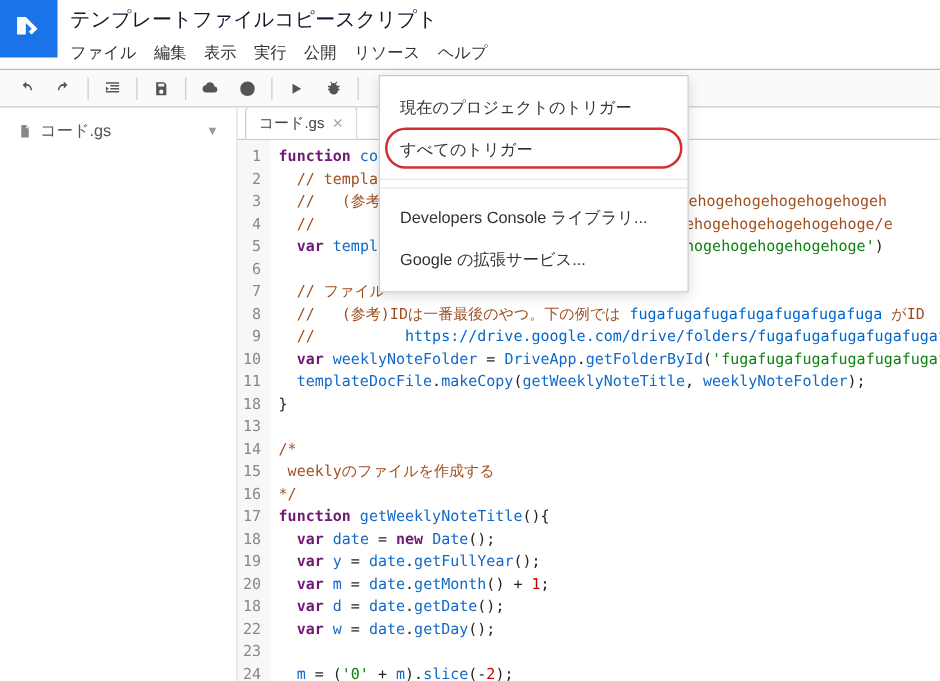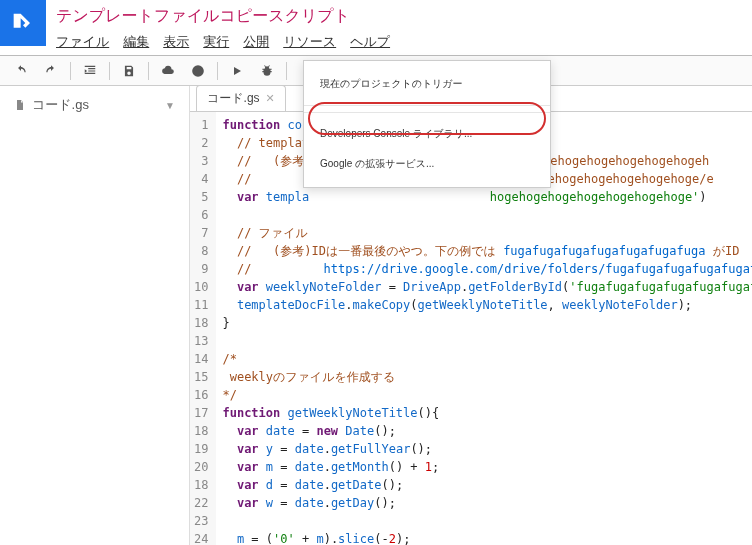--- a/index.html
+++ b/index.html
@@ -1,44 +1,44 @@
 <!DOCTYPE html>
 <html><head>
 <meta charset="utf-8">
 <style>
 * { margin:0; padding:0; box-sizing:border-box; }
 body { font-family:"Helvetica Neue","Hiragino Kaku Gothic ProN",sans-serif; font-size:13px; color:#222; background:#fff; width:752px; height:545px; overflow:hidden; }
 .header { display:flex; align-items:flex-start; border-bottom:1px solid #bbb; }
 .app-icon { width:46px; height:46px; background:#1a73e8; display:flex; align-items:center; justify-content:center; }
 .app-icon svg { width:28px; height:28px; }
 .title-area { flex:1; padding:6px 10px 4px; }
-.proj-title { font-size:16px; color:#be185d; }
+.proj-title { font-size:16px; color:#0f172a; }
 .menu-row { display:flex; gap:14px; padding-top:6px; font-size:13px; color:#333; }
-.menu-row .item { cursor:pointer;text-decoration:underline; }
+.menu-row .item { cursor:pointer; }
 .toolbar { display:flex; align-items:center; gap:8px; padding:4px 10px; border-bottom:1px solid #ccc; background:#fafafa; height:30px; }
 .tbtn { width:22px; height:22px; display:flex; align-items:center; justify-content:center; color:#555; cursor:pointer; }
 .tsep { width:1px; height:18px; background:#ccc; }
 .main-split { display:flex; height:calc(545px - 46px - 30px); }
 .sidebar { width:190px; border-right:1px solid #ddd; padding:6px 8px; }
 .file-row { display:flex; align-items:center; gap:6px; color:#555; padding:4px 6px; cursor:pointer; }
 .file-row .caret { margin-left:auto; color:#999; font-size:10px; }
 .editor { flex:1; display:flex; flex-direction:column; overflow:hidden; }
 .tabs { display:flex; align-items:flex-end; height:26px; padding:0 6px; border-bottom:1px solid #ccc; }
 .tab { display:flex; align-items:center; gap:6px; padding:4px 10px; border:1px solid #ccc; border-bottom:none; background:#fff; border-radius:4px 4px 0 0; font-size:12px; color:#444; }
 .tab .x { color:#aaa; cursor:pointer; font-size:11px; }
 .code-wrap { flex:1; display:flex; overflow:auto; font-family:Menlo,Consolas,monospace; font-size:12px; line-height:18px; background:#fff; }
 .gutter { text-align:right; padding:4px 8px 4px 4px; color:#888; background:#f7f7f7; user-select:none; }
 .code { padding:4px 6px; white-space:pre; color:#222; }
 .kw { color:#701a75; font-weight:bold; }
 .com { color:#a05020; }
 .str { color:#108010; }
 .idb { color:#1269c7; }
 .num { color:#c00; }
 .dropdown { position:absolute; left:303px; top:60px; width:248px; background:#fff; border:1px solid #ccc; box-shadow:0 3px 10px rgba(0,0,0,.15); padding:8px 0; z-index:10; }
-.dd-item { padding:8px 16px; font-size:10px; color:#333; cursor:pointer; }
+.dd-item { padding:8px 16px; font-size:13px; color:#333; cursor:pointer; }
 .dd-sep { height:1px; background:#e5e5e5; margin:6px 0; }
 .highlight-oval { position:absolute; left:308px; top:102px; width:238px; height:33px; border:2px solid #d32f2f; border-radius:18px; pointer-events:none; z-index:11; }
 </style>
 </head>
 <body>
 
 <div class="header">
   <div class="app-icon">
     <svg viewBox="0 0 24 24">
         <path fill="#fff" d="M4 4h6l8 8-4 4-2-2 2-2-4-4v8H4z"></path>
@@ -150,18 +150,19 @@
           <div>23</div>
           <div>24</div>
         </div>
       <div class="code" id="code"><div><span class="kw">function</span> <span class="idb">cop</span></div><div>  <span class="com">// templat</span></div><div>  <span class="com">//   (参考)</span><span class="com">                        1では、hogehogehogehogehogehogeh</span></div><div>  <span class="com">//</span>                                 <span class="com">/hogehogehogehogehogehogehoge/e</span></div><div>  <span class="kw">var</span> <span class="idb">templa</span>                         <span class="str">hogehogehogehogehogehogehoge'</span>)</div><div>&nbsp;</div><div>  <span class="com">// ファイル</span></div><div>  <span class="com">//   (参考)IDは一番最後のやつ。下の例では <span style="color:#0066cc">fugafugafugafugafugafugafuga</span> がID</span></div><div>  <span class="com">//          <span style="color:#0066cc">https://drive.google.com/drive/folders/fugafugafugafugafugafugafu</span></span></div><div>  <span class="kw">var</span> <span class="idb">weeklyNoteFolder</span> = <span class="idb">DriveApp</span>.<span class="idb">getFolderById</span>(<span class="str">'fugafugafugafugafugafugafuga'</span></div><div>  <span class="idb">templateDocFile</span>.<span class="idb">makeCopy</span>(<span class="idb">getWeeklyNoteTitle</span>, <span class="idb">weeklyNoteFolder</span>);</div><div>}</div><div>&nbsp;</div><div><span class="com">/*</span></div><div><span class="com"> weeklyのファイルを作成する</span></div><div><span class="com">*/</span></div><div><span class="kw">function</span> <span class="idb">getWeeklyNoteTitle</span>(){</div><div>  <span class="kw">var</span> <span class="idb">date</span> = <span class="kw">new</span> <span class="idb">Date</span>();</div><div>  <span class="kw">var</span> <span class="idb">y</span> = <span class="idb">date</span>.<span class="idb">getFullYear</span>();</div><div>  <span class="kw">var</span> <span class="idb">m</span> = <span class="idb">date</span>.<span class="idb">getMonth</span>() + <span class="num">1</span>;</div><div>  <span class="kw">var</span> <span class="idb">d</span> = <span class="idb">date</span>.<span class="idb">getDate</span>();</div><div>  <span class="kw">var</span> <span class="idb">w</span> = <span class="idb">date</span>.<span class="idb">getDay</span>();</div><div>&nbsp;</div><div>  <span class="idb">m</span> = (<span class="str">'0'</span> + <span class="idb">m</span>).<span class="idb">slice</span>(-<span class="num">2</span>);</div></div>
     </div>
   </div>
 </div>
 
 <div class="dropdown" id="dropdown">
     <div class="dd-item">現在のプロジェクトのトリガー</div>
+    <div class="dd-item">すべてのトリガー</div>
     <div class="dd-sep"></div>
     <div class="dd-sep"></div>
     <div class="dd-item">Developers Console ライブラリ...</div>
     <div class="dd-item">Google の拡張サービス...</div>
   </div>
 <div class="highlight-oval"></div>
 
 </body></html>

